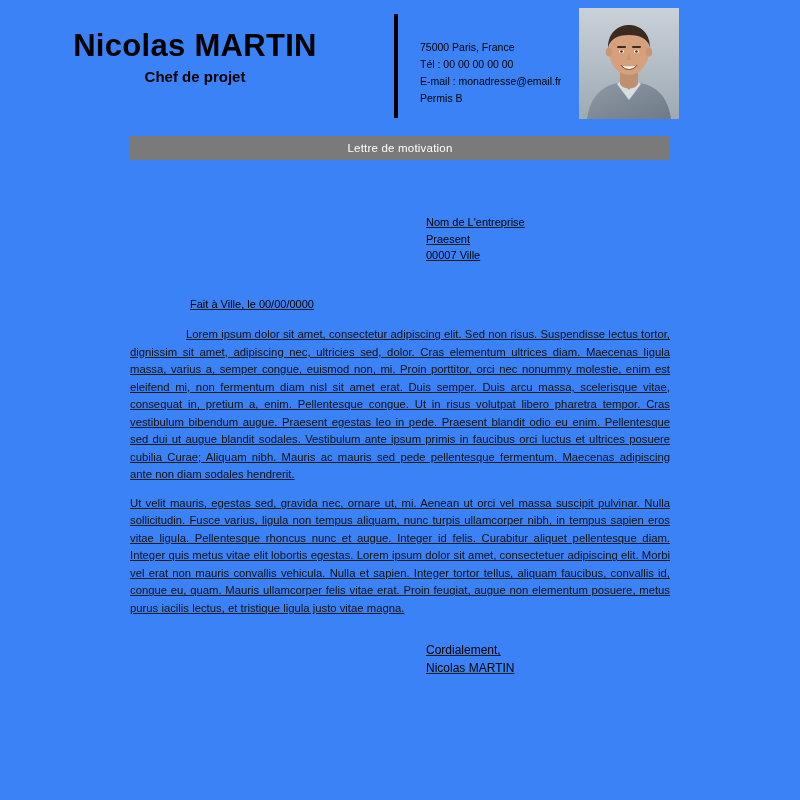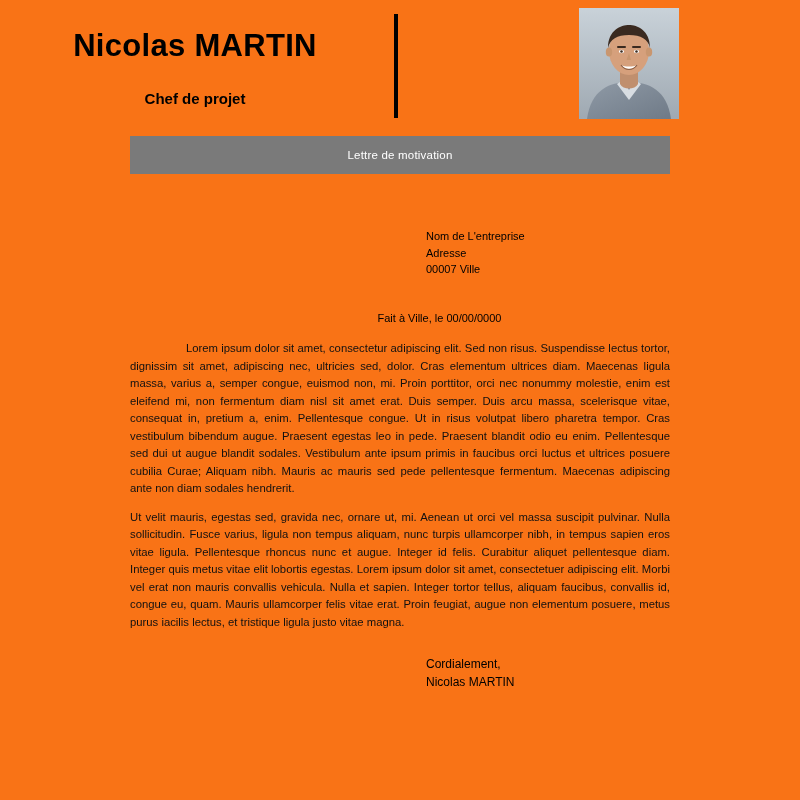--- a/index.html
+++ b/index.html
@@ -12,21 +12,21 @@
     height: 800px;
     font-family: "Liberation Sans", sans-serif;
     color: #1a1a1a;
     overflow: hidden;
   }
 
   .page {
     position: relative;
     width: 800px;
     height: 800px;
-    background: #f97316;
+    background: #3b82f6;
     box-sizing: border-box;
   }
 
   
   .header {
     position: relative;
     display: flex;
     align-items: flex-start;
     padding: 8px 0 0 0;
     height: 118px;
@@ -44,21 +44,21 @@
     font-size: 31px;
     font-weight: bold;
     letter-spacing: 0.3px;
     line-height: 1.05;
     color: #000;
   }
   .full-name .first {
     font-weight: bold;
   }
   .job-title {
-    margin-top: 27px;
+    margin-top: 5px;
     font-size: 15px;
     font-weight: bold;
     color: #000;
   }
 
   .header-rule {
     width: 4px;
     background: #000;
     height: 104px;
     margin-top: 6px;
@@ -81,51 +81,51 @@
     width: 100px;
     height: 111px;
     overflow: hidden;
     background: #b9c3cb;
   }
   .photo svg { display: block; }
 
   
   .title-bar {
     margin: 18px 130px 0 130px;
-    height: 38px;
+    height: 24px;
     background: #7a7a7a;
     color: #ffffff;
     font-size: 11.5px;
     display: flex;
     align-items: center;
     justify-content: center;
     letter-spacing: 0.2px;
   }
 
   
   .letter {
     margin: 0 130px;
     padding-top: 0;
     position: relative;
+    text-decoration: underline;
   }
 
   .recipient {
     margin-top: 54px;
     margin-left: 296px;
     font-size: 11px;
     line-height: 1.52;
     color: #000;
   }
 
   .date-line {
     margin-top: 34px;
-    margin-left: 79px;
+    margin-left: 60px;
     font-size: 11px;
     color: #000;
-    text-align: center;
   }
 
   .para {
     margin-top: 16px;
     font-size: 11.3px;
     line-height: 1.55;
     text-align: justify;
     color: #111;
   }
   .para.first {
@@ -156,20 +156,26 @@
       <div class="full-name">
         <span class="first">Nicolas</span>
         <span> </span>
         <span class="last">MARTIN</span>
       </div>
       <div class="job-title">Chef de projet</div>
     </div>
 
     <div class="header-rule"></div>
 
+    <div class="contact-block">
+      <div>75000 Paris, France</div>
+      <div>Tél : 00 00 00 00 00</div>
+      <div>E-mail : monadresse@email.fr</div>
+      <div>Permis B</div>
+    </div>
 
     <div class="photo">
       <svg width="100" height="111" viewBox="0 0 100 111" xmlns="http://www.w3.org/2000/svg">
         <defs>
           <linearGradient id="bg" x1="0" y1="0" x2="0" y2="1">
             <stop offset="0%" stop-color="#c9d2d9"></stop>
             <stop offset="100%" stop-color="#9fa9b2"></stop>
           </linearGradient>
           <linearGradient id="shirt" x1="0" y1="0" x2="1" y2="1">
             <stop offset="0%" stop-color="#8f9aa6"></stop>
@@ -208,21 +214,21 @@
   </div>
 
   <div class="title-bar">
     <span>Lettre de motivation</span>
   </div>
 
   <div class="letter">
 
     <div class="recipient">
       <div>Nom de L'entreprise</div>
-      <div>Adresse</div>
+      <div>Praesent</div>
       <div>00007 Ville</div>
     </div>
 
     <div class="date-line">Fait à Ville, le 00/00/0000</div>
 
     <p class="para first">Lorem ipsum dolor sit amet, consectetur adipiscing elit. Sed non risus. Suspendisse lectus tortor, dignissim sit amet, adipiscing nec, ultricies sed, dolor. Cras elementum ultrices diam. Maecenas ligula massa, varius a, semper congue, euismod non, mi. Proin porttitor, orci nec nonummy molestie, enim est eleifend mi, non fermentum diam nisl sit amet erat. Duis semper. Duis arcu massa, scelerisque vitae, consequat in, pretium a, enim. Pellentesque congue. Ut in risus volutpat libero pharetra tempor. Cras vestibulum bibendum augue. Praesent egestas leo in pede. Praesent blandit odio eu enim. Pellentesque sed dui ut augue blandit sodales. Vestibulum ante ipsum primis in faucibus orci luctus et ultrices posuere cubilia Curae; Aliquam nibh. Mauris ac mauris sed pede pellentesque fermentum. Maecenas adipiscing ante non diam sodales hendrerit.</p>
 
     <p class="para second">Ut velit mauris, egestas sed, gravida nec, ornare ut, mi. Aenean ut orci vel massa suscipit pulvinar. Nulla sollicitudin. Fusce varius, ligula non tempus aliquam, nunc turpis ullamcorper nibh, in tempus sapien eros vitae ligula. Pellentesque rhoncus nunc et augue. Integer id felis. Curabitur aliquet pellentesque diam. Integer quis metus vitae elit lobortis egestas. Lorem ipsum dolor sit amet, consectetuer adipiscing elit. Morbi vel erat non mauris convallis vehicula. Nulla et sapien. Integer tortor tellus, aliquam faucibus, convallis id, congue eu, quam. Mauris ullamcorper felis vitae erat. Proin feugiat, augue non elementum posuere, metus purus iacilis lectus, et tristique ligula justo vitae magna.</p>
 
     <div class="signature">

